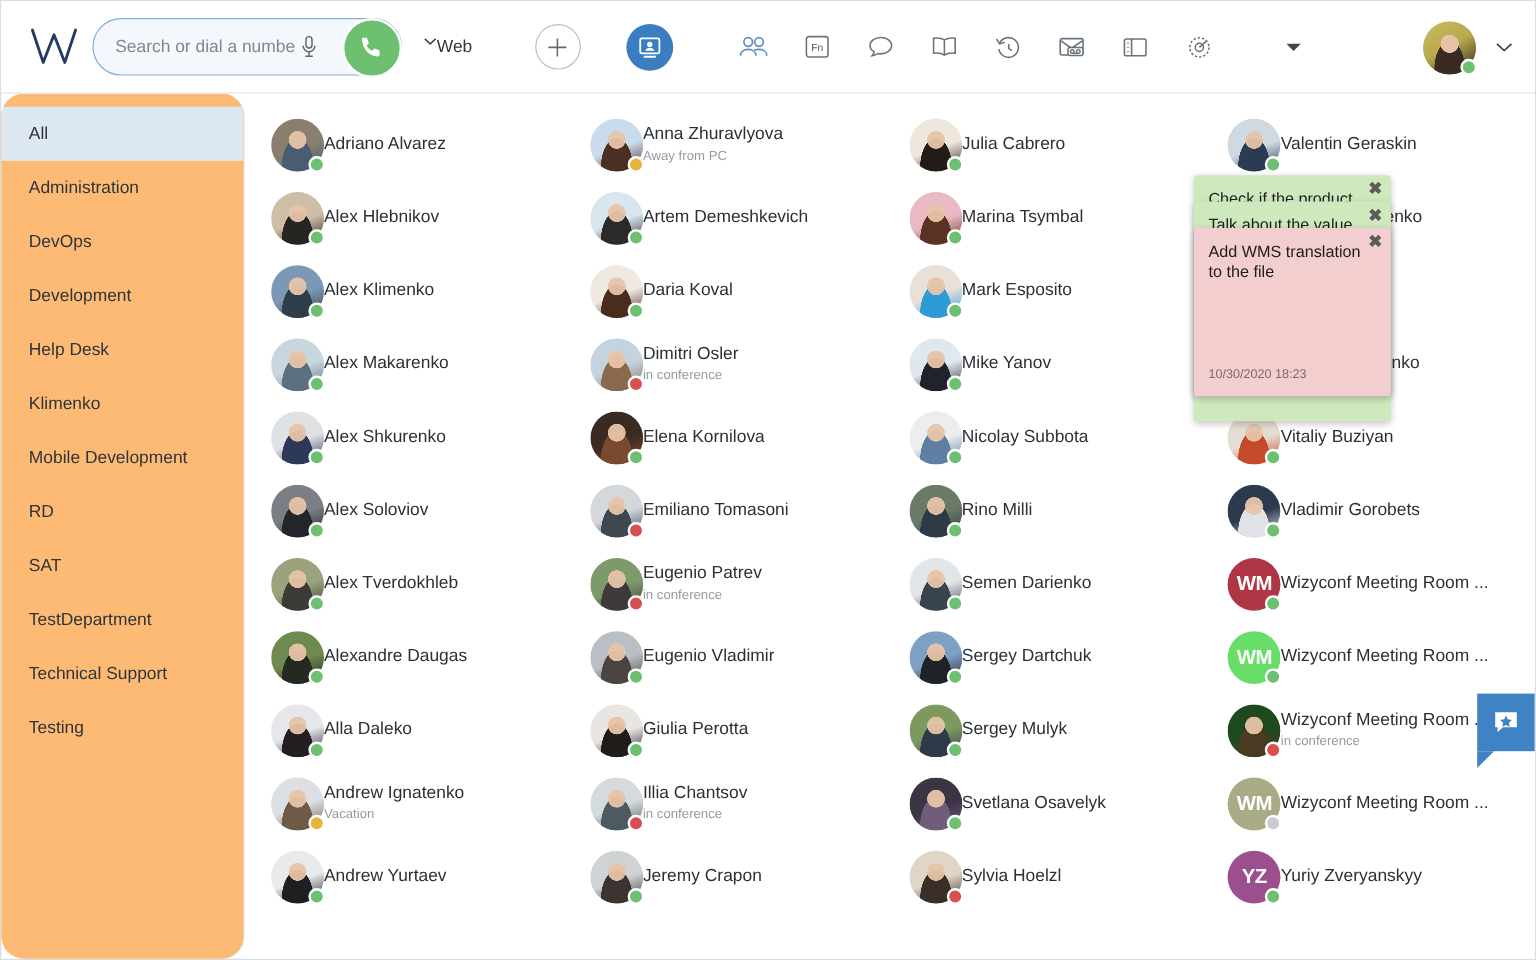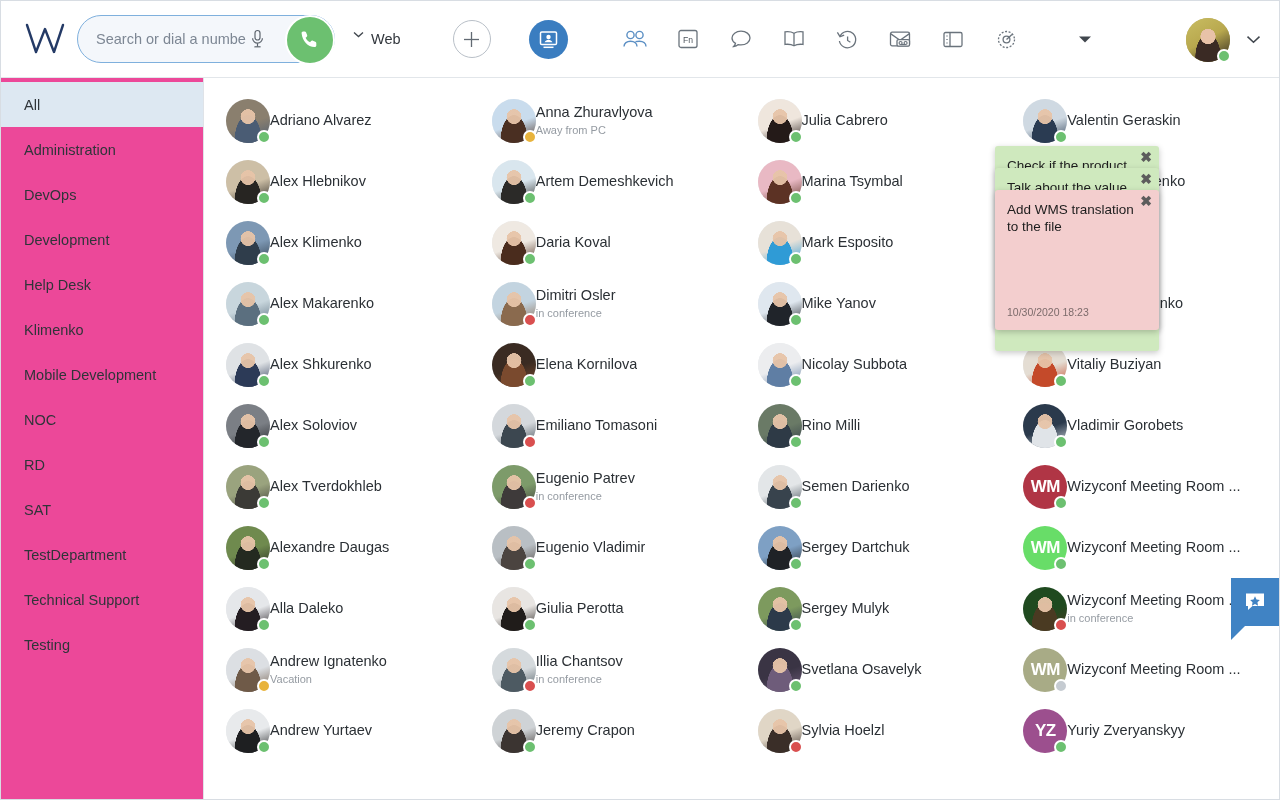--- a/index.html
+++ b/index.html
@@ -56,21 +56,21 @@
   }
   .call-btn {
     position: absolute; right: -1px; top: -1px;
     width: 50px; height: 50px; border-radius: 50%;
     background: #6cc070;
     display: flex; align-items: center; justify-content: center;
     cursor: pointer;
     border: 2px solid #fff;
   }
   .web-sel {
-    display: flex; align-items: flex-start; gap: 7px;
+    display: flex; align-items: flex-start; 
     margin-left: 18px; font-size: 14.5px; color: #32373d;
     cursor: pointer;
   }
   .chev-sm { width: 11px; height: 7px; display:block; }
 
   .toolbar {
     display: flex; align-items: center; gap: 12px;
     margin-left: 52px;
   }
   .tb-item {
@@ -105,24 +105,25 @@
   .user-av .photo {
     width: 44px; height: 44px; border-radius: 50%;
     background: #b5a95f; overflow: hidden; position: relative;
   }
 
   
   .body { flex: 1; display: flex; min-height: 0; position: relative; }
 
   .sidebar {
     width: 203px; flex: 0 0 203px;
-    background: #ec4899;
+    background: #fdba74;
     border-right: 1px solid #dfe3e8;
-    padding-top: 4px;
+    padding-top: 11px;
     overflow: hidden;
+    border-radius: 19px;
   }
   .side-item {
     height: 45px; display: flex; align-items: center;
     padding-left: 23px; font-size: 14.5px; color: #2f3439;
     cursor: pointer;
   }
   .side-item.active { background: #dde8f2; }
 
   .content {
     flex: 1; position: relative; overflow: hidden;
@@ -366,23 +367,20 @@
         <div class="side-item">
           <span>Help Desk</span>
         </div>
         <div class="side-item">
           <span>Klimenko</span>
         </div>
         <div class="side-item">
           <span>Mobile Development</span>
         </div>
         <div class="side-item">
-          <span>NOC</span>
-        </div>
-        <div class="side-item">
           <span>RD</span>
         </div>
         <div class="side-item">
           <span>SAT</span>
         </div>
         <div class="side-item">
           <span>TestDepartment</span>
         </div>
         <div class="side-item">
           <span>Technical Support</span>

